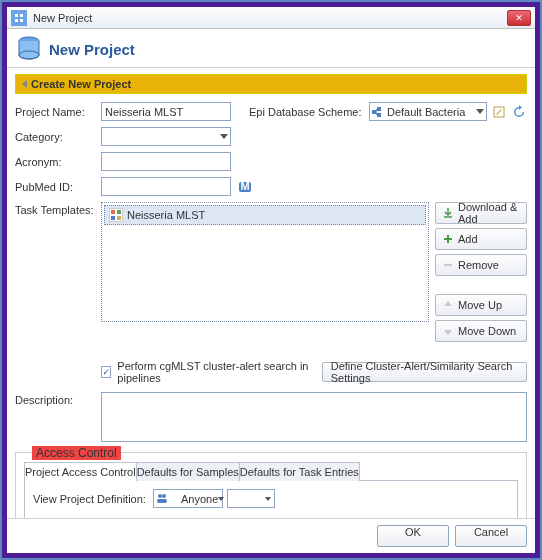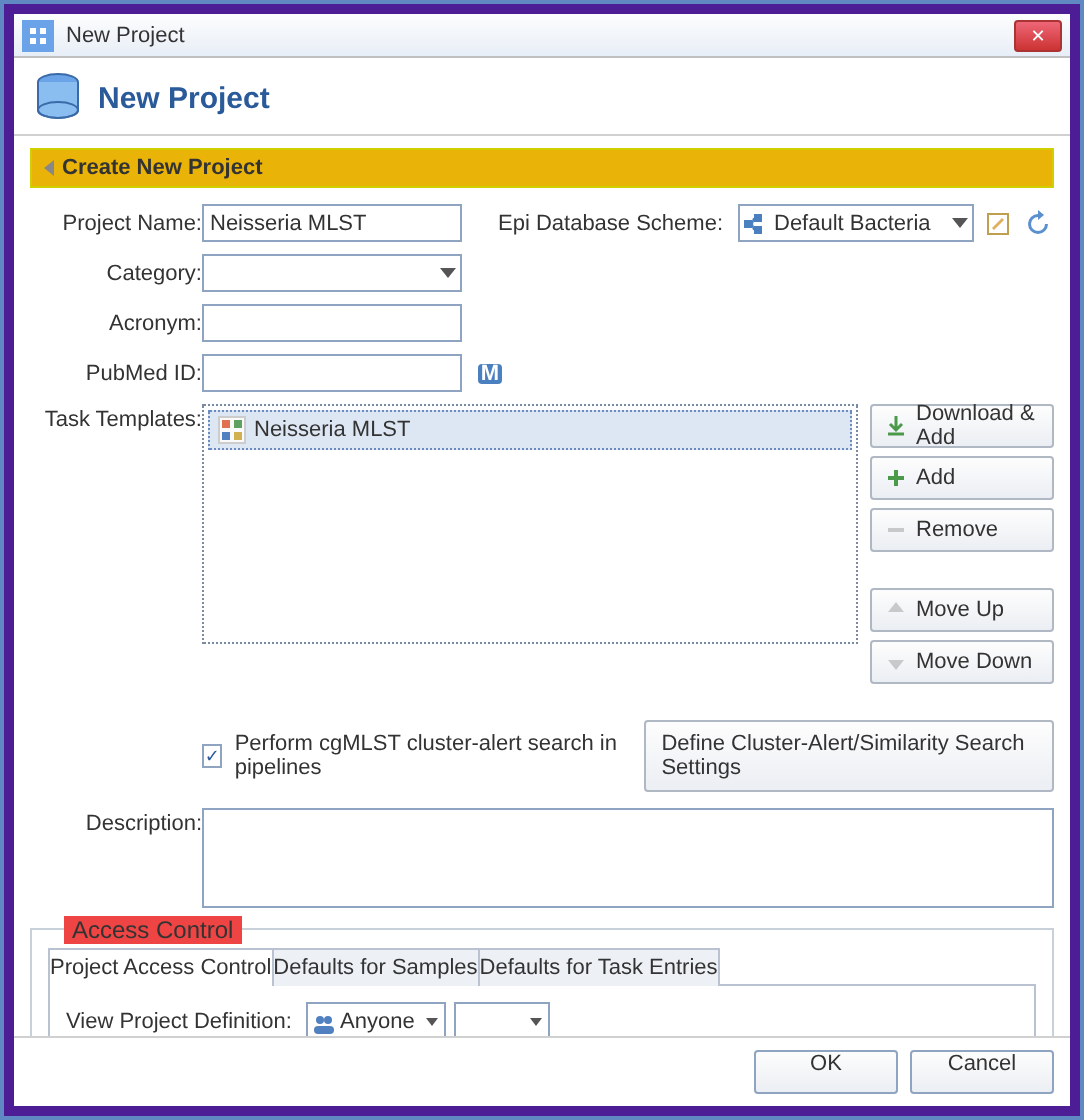--- a/index.html
+++ b/index.html
@@ -10,40 +10,40 @@
 .titlebar .ticon svg{width:10px;height:10px}
 .titlebar .ttext{flex:1}
 .titlebar .close{width:24px;height:16px;background:linear-gradient(#e67,#c33);border:1px solid #a33;border-radius:2px;color:#fff;display:flex;align-items:center;justify-content:center;font-size:9px}
 .header{padding:6px 10px 4px 10px;display:flex;align-items:center;border-bottom:1px solid #d0d0d0}
 .header .hicon{width:24px;height:28px;margin-right:8px}
 .header .htitle{font-size:15px;font-weight:bold;color:#2a5a9a}
 .body{flex:1;padding:6px 8px;overflow:auto}
 .section-banner{background:#eab308;border:1px solid #d0d000;padding:3px 6px;font-weight:bold;color:#333;display:flex;align-items:center;margin-bottom:8px}
 .section-banner .tri{width:0;height:0;border-top:4px solid transparent;border-bottom:4px solid transparent;border-right:5px solid #888;margin-right:4px}
 .row{display:flex;align-items:center;margin-bottom:6px}
-.lbl{width:86px;text-align:right}
+.lbl{width:86px;text-align:left}
 .inp{height:19px;border:1px solid #8ea4c0;background:#fff;padding:1px 3px}
 .sel{height:19px;border:1px solid #8ea4c0;background:#fff;padding:0 2px;display:flex;align-items:center;justify-content:space-between}
 .sel .dd{width:0;height:0;border-left:4px solid transparent;border-right:4px solid transparent;border-top:5px solid #555;margin-left:4px}
 .rightlbl{width:120px;text-align:left;margin-left:18px}
 .epi-sel{flex:1;min-width:0}
 .tinybtn{width:16px;height:16px;margin-left:4px;display:flex;align-items:center;justify-content:center}
 .templates-row{display:flex;margin-bottom:18px}
 .templates-list{flex:1;border:1px dotted #7a8aa0;background:#fff;height:120px;padding:2px}
 .template-item{background:#dde6f3;border:1px dotted #6a8ac0;padding:2px 4px;display:flex;align-items:center}
 .template-item .ticon2{width:14px;height:14px;margin-right:4px;background:#fafafa;border:1px solid #ccc;display:flex;align-items:center;justify-content:center}
 .btncol{width:92px;margin-left:6px;display:flex;flex-direction:column;gap:4px}
 .btn{height:22px;border:1px solid #b0b8c4;background:linear-gradient(#fdfdfd,#ebeef3);border-radius:2px;display:flex;align-items:center;padding:0 6px;gap:4px}
 .btn.disabled{color:#9aa0a8}
 .btn.disabled .bi{opacity:.4}
 .bi{width:12px;height:12px;display:flex;align-items:center;justify-content:center}
 .clusterrow{display:flex;align-items:center;gap:6px;margin:4px 0 8px 86px}
 .chk{width:12px;height:12px;border:1px solid #8ea4c0;display:flex;align-items:center;justify-content:center;background:#fff}
 .chk .ck{font-size:9px;color:#2a5a9a}
-.btn2{height:36px;border:1px solid #b0b8c4;background:linear-gradient(#fdfdfd,#ebeef3);border-radius:2px;display:flex;align-items:center;padding:0 8px}
+.btn2{height:20px;border:1px solid #b0b8c4;background:linear-gradient(#fdfdfd,#ebeef3);border-radius:2px;display:flex;align-items:center;padding:0 8px}
 .desc{height:50px;flex:1;border:1px solid #8ea4c0;background:#fff}
 .ac-fieldset{border:1px solid #c8d0da;margin-top:10px;padding:8px 8px 4px 8px;position:relative}
 .ac-legend{position:absolute;top:-7px;left:16px;background:#ef4444;padding:0 4px;font-size:12px}
 .tabs{display:flex;border-bottom:1px solid #b8c2d0}
 .tab{border:1px solid #b8c2d0;border-bottom:none;padding:3px 0;background:#edf1f6;margin-right:-1px;position:relative;top:1px}
 .tab.active{background:#fff}
 .tabbody{border:1px solid #b8c2d0;border-top:none;padding:8px}
 .acrow{display:flex;align-items:center;margin-bottom:5px}
 .aclbl{width:120px}
 .small-sel{width:70px;height:19px;border:1px solid #8ea4c0;background:#fff;display:flex;align-items:center;padding:0 3px;justify-content:space-between}
@@ -224,21 +224,21 @@
       <div class="ac-legend">Access Control</div>
       <div class="tabs">
         <div class="tab active"><span>Project Access Control</span></div>
         <div class="tab"><span>Defaults for Samples</span></div>
         <div class="tab"><span>Defaults for Task Entries</span></div>
       </div>
       <div class="tabbody">
         <div class="acrow">
           <div class="aclbl">View Project Definition:</div>
           <div class="small-sel">
-            <span style="display:flex;align-items:flex-end;gap:3px">
+            <span style="display:flex;align-items:flex-start;gap:14px">
                 <svg width="10" height="10">
                   <circle cx="3" cy="3" r="2" fill="#5080c0"></circle>
                   <circle cx="7" cy="3" r="2" fill="#5080c0"></circle>
                   <rect x="0" y="6" width="10" height="4" rx="2" fill="#5080c0"></rect>
                 </svg>
                 <span>Anyone</span>
               </span>
             <div class="arrow-dn-s"></div>
           </div>
           <div class="small-sel" style="width:48px;margin-left:4px">

